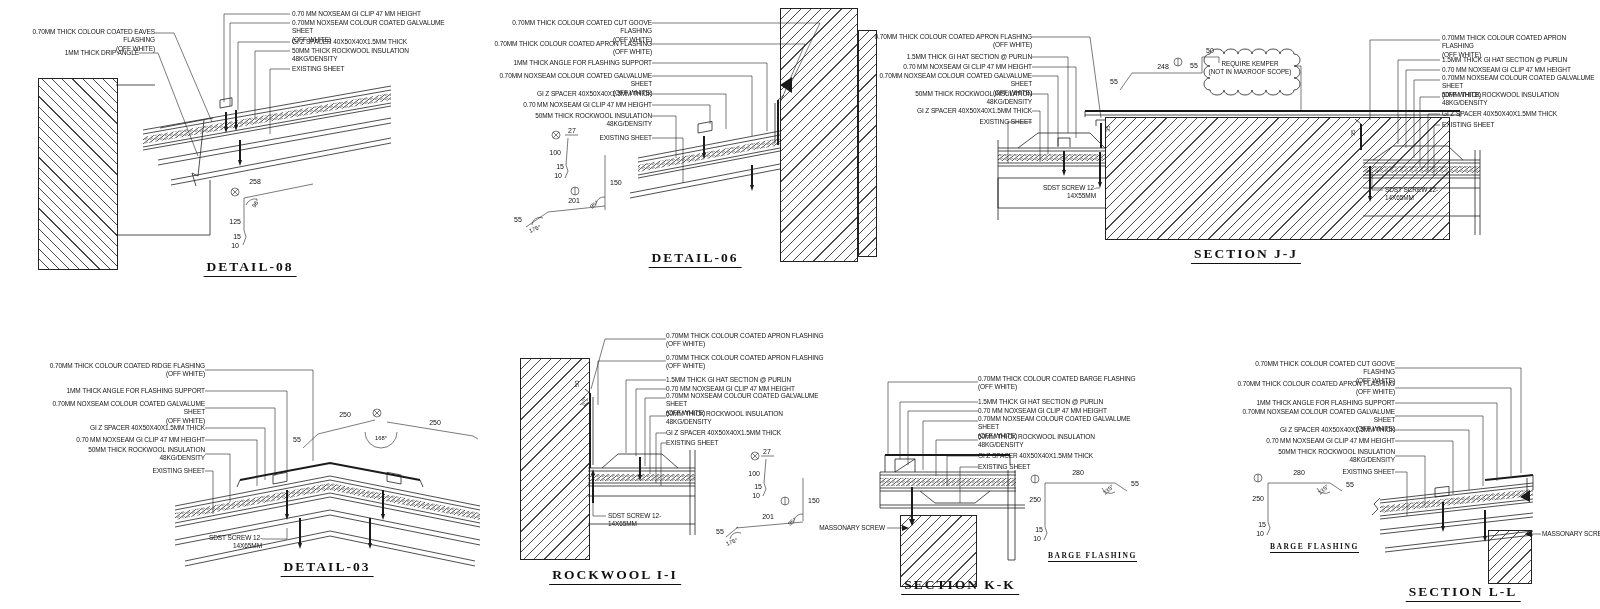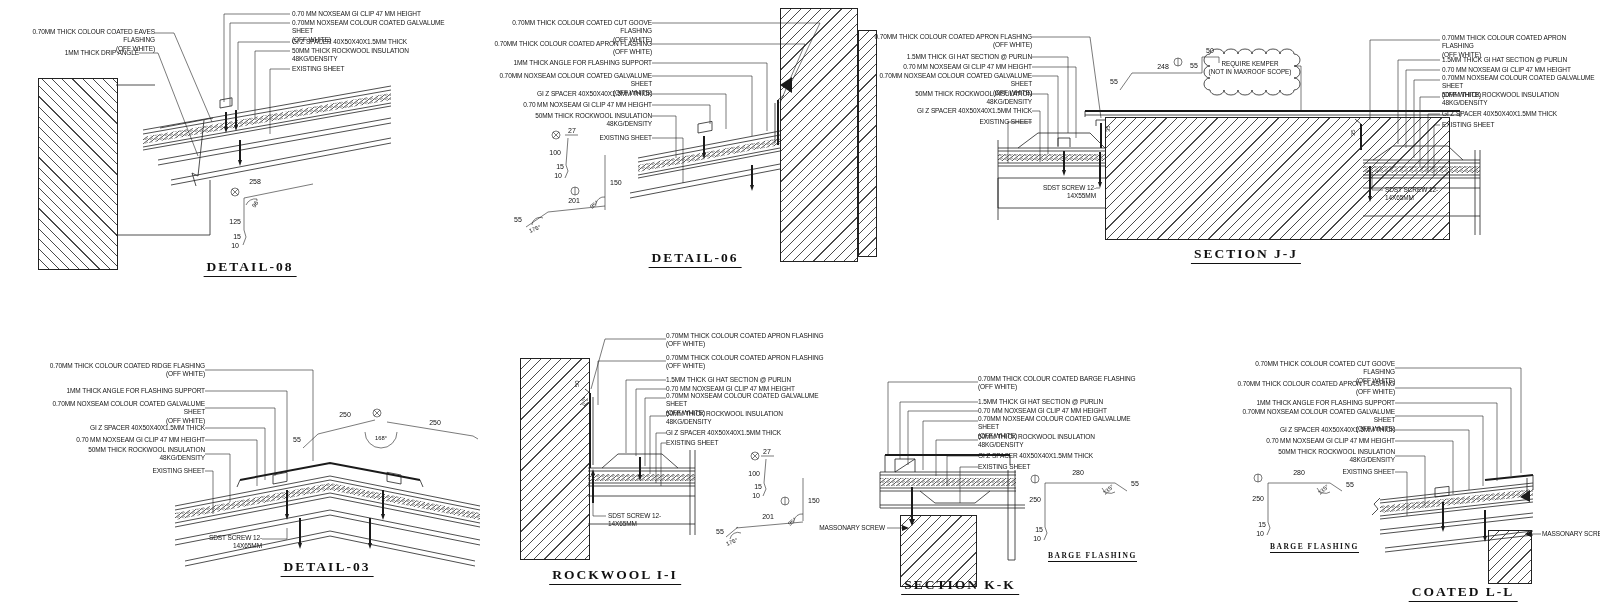--- a/index.html
+++ b/index.html
@@ -453,16 +453,16 @@
     <div class="lbl r" style="left:40px;top:59px;width:170px;">1MM THICK ANGLE FOR FLASHING SUPPORT</div>
     <div class="lbl r" style="left:40px;top:68px;width:170px;">0.70MM NOXSEAM COLOUR COATED GALVALUME SHEET
 (OFF WHITE)</div>
     <div class="lbl r" style="left:40px;top:86px;width:170px;">GI Z SPACER 40X50X40X1.5MM THICK</div>
     <div class="lbl r" style="left:40px;top:97px;width:170px;">0.70 MM NOXSEAM GI CLIP  47 MM HEIGHT</div>
     <div class="lbl r" style="left:40px;top:108px;width:170px;">50MM THICK ROCKWOOL INSULATION
 48KG/DENSITY</div>
     <div class="lbl r" style="left:40px;top:128px;width:170px;">EXISTING SHEET</div>
     <div class="lbl" style="left:357px;top:190px;width:80px;">MASSONARY SCREW</div>
     <div class="cap" style="left:85px;top:202px;">BARGE FLASHING</div>
-    <div class="title" style="left:278px;top:244px;">COATED L-L</div>
+    <div class="title" style="left:278px;top:244px;">SECTION L-L</div>
   </div>
 
 </div>
 
 </body></html>

